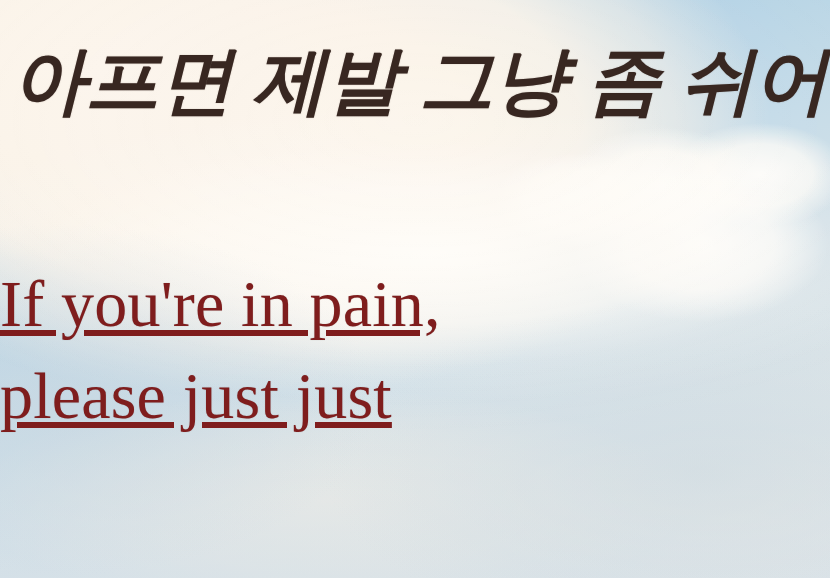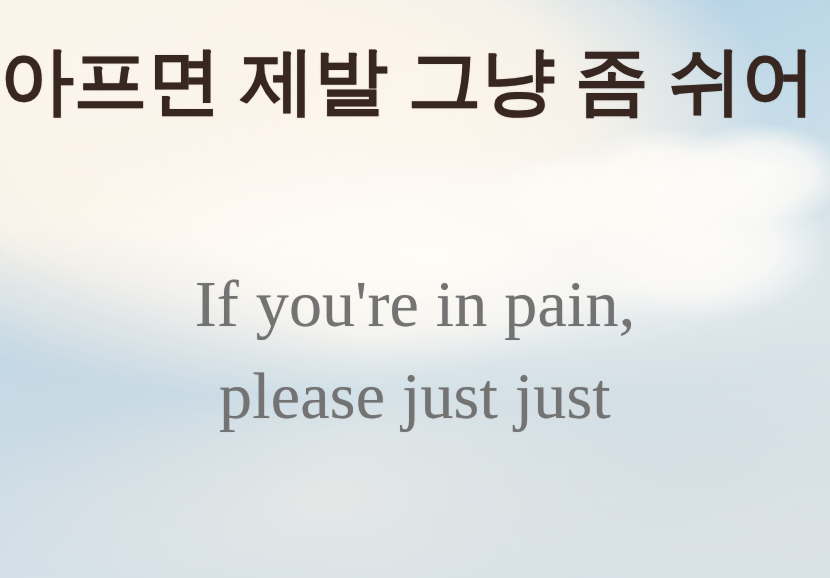--- a/index.html
+++ b/index.html
@@ -139,46 +139,47 @@
 
   
   .text-stack {
     position: absolute;
     inset: 0;
   }
 
   .headline-ko {
     position: absolute;
     top: 44px;
-    left: 0;
+    left: 12px;
     width: 782px;
     text-align: center;
     font-family: "Liberation Sans", "DejaVu Sans", sans-serif;
     font-weight: 700;
     font-size: 74px;
     line-height: 1.0;
     letter-spacing: -0.5px;
     color: #382721;
     white-space: nowrap;
     text-shadow: 0 0 1.2px rgba(56,39,33,0.35);
+    font-style: italic;
   }
 
   .subhead-en {
     position: absolute;
     top: 258px;
     left: 0;
     width: 830px;
-    text-align: center;
     font-family: "Liberation Serif", "DejaVu Serif", serif;
     font-weight: 400;
     font-size: 66px;
     line-height: 92px;
     letter-spacing: 0.2px;
-    color: #737373;
+    color: #7f1d1d;
     text-shadow: 0 0 1px rgba(62,43,37,0.28);
+    text-decoration: underline;
   }
 
   .subhead-en .line {
     display: block;
     white-space: nowrap;
   }
 </style>
 </head>
 <body>
 

